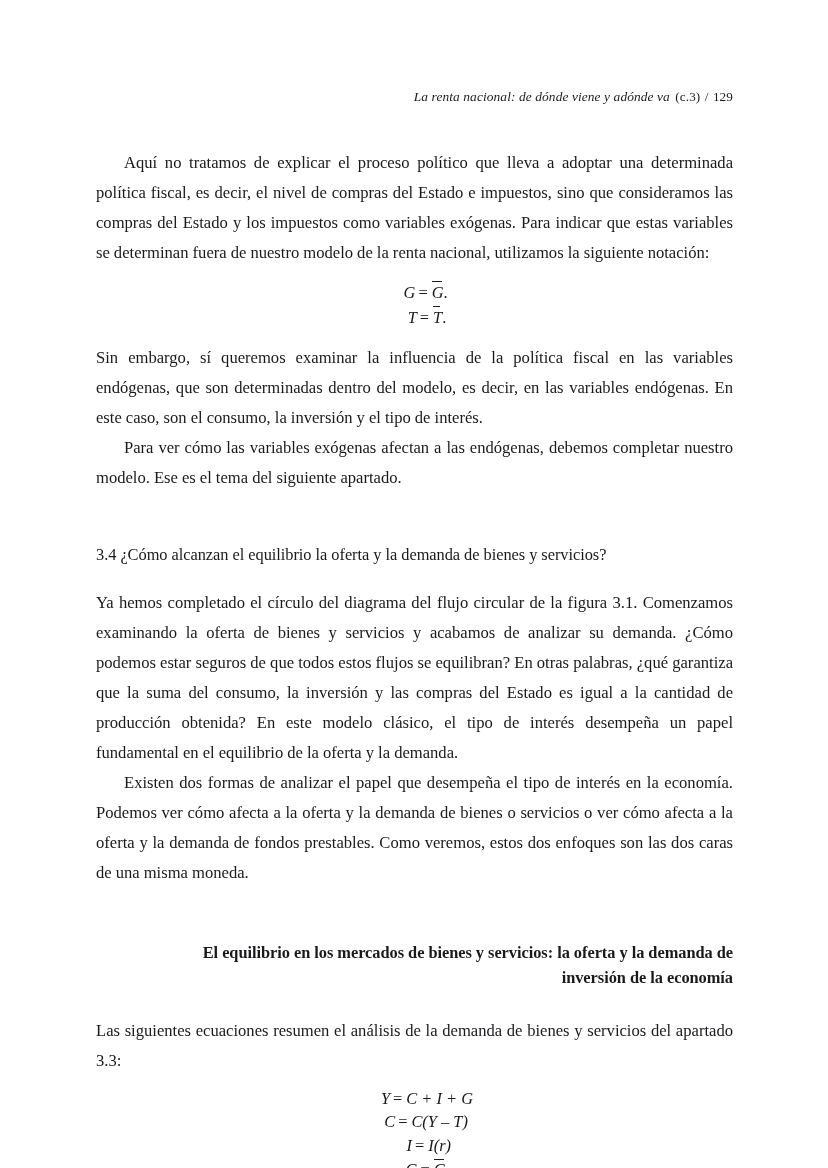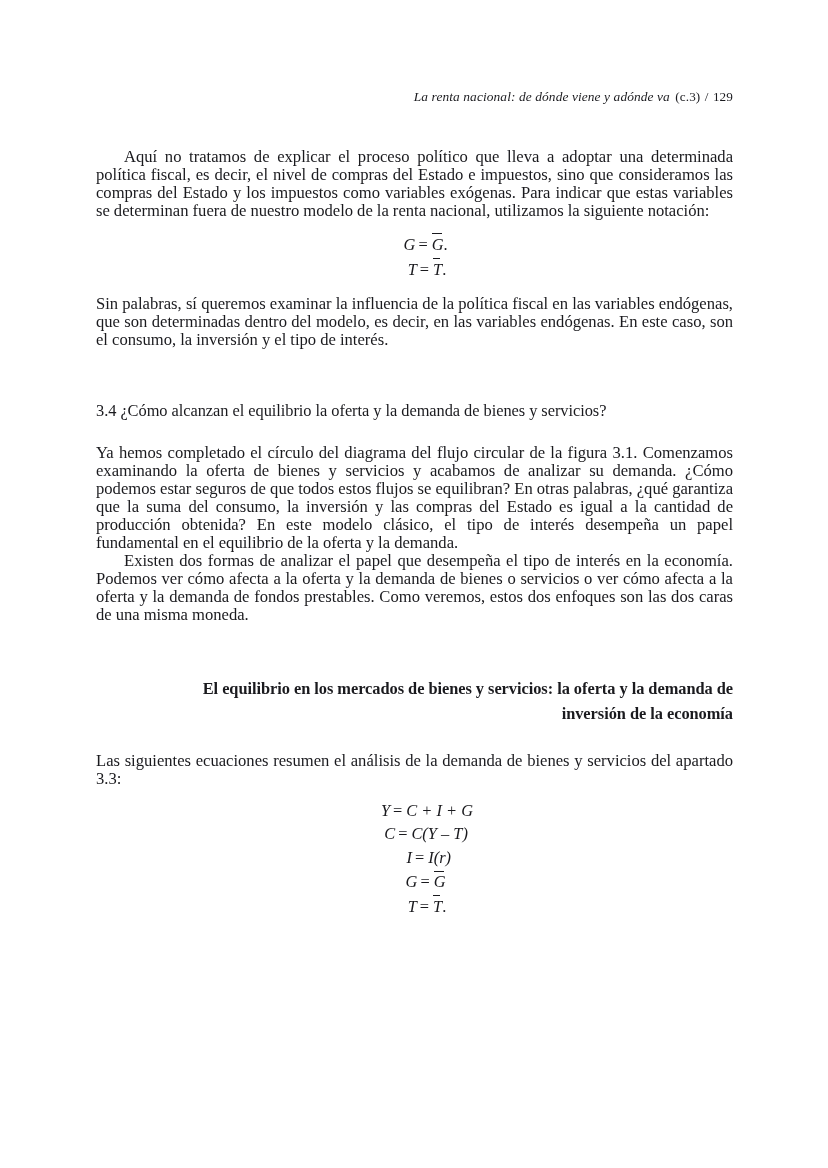--- a/index.html
+++ b/index.html
@@ -51,21 +51,21 @@
     padding: 0 1px;
   }
   .runhead .rh-page {
     font-style: normal;
   }
 
   
   p.body {
     margin: 0;
     font-size: 16.6px;
-    line-height: 18px;
+    line-height: 30px;
     text-align: justify;
     text-justify: inter-word;
     -webkit-hyphens: none;
     hyphens: none;
     word-spacing: -0.1px;
   }
   p.body.indent {
     text-indent: 28px;
   }
   p.body.noindent {
@@ -169,22 +169,23 @@
 
     <div class="math-block m1">
       <div class="eqn">
         <span class="lhs">G</span><span class="eq">=</span><span class="rhs"><span class="ovl">G</span><span class="dot">.</span></span>
       </div>
       <div class="eqn">
         <span class="lhs">T</span><span class="eq">=</span><span class="rhs"><span class="ovl wide">T</span><span class="dot">.</span></span>
       </div>
     </div>
 
-    <p class="body noindent">Sin palabras, sí queremos examinar la influencia de la política fiscal en las variables endógenas, que son determinadas dentro del modelo, es decir, en las variables endógenas. En este caso, son el consumo, la inversión y el tipo de interés.</p>
-
+    <p class="body noindent">Sin embargo, sí queremos examinar la influencia de la política fiscal en las variables endógenas, que son determinadas dentro del modelo, es decir, en las variables endógenas. En este caso, son el consumo, la inversión y el tipo de interés.</p>
+
+    <p class="body indent">Para ver cómo las variables exógenas afectan a las endógenas, debemos completar nuestro modelo. Ese es el tema del siguiente apartado.</p>
 
     <div class="sp-before-sec"></div>
 
     <h2 class="sec-head">3.4 ¿Cómo alcanzan el equilibrio la oferta y la demanda de bienes y servicios?</h2>
 
     <div class="sp-after-sec"></div>
 
     <p class="body noindent">Ya hemos completado el círculo del diagrama del flujo circular de la figura 3.1. Comenzamos examinando la oferta de bienes y servicios y acabamos de analizar su demanda. ¿Cómo podemos estar seguros de que todos estos flujos se equilibran? En otras palabras, ¿qué garantiza que la suma del consumo, la inversión y las compras del Estado es igual a la cantidad de producción obtenida? En este modelo clásico, el tipo de interés desempeña un papel fundamental en el equilibrio de la oferta y la demanda.</p>
 
     <p class="body indent">Existen dos formas de analizar el papel que desempeña el tipo de interés en la economía. Podemos ver cómo afecta a la oferta y la demanda de bienes o servicios o ver cómo afecta a la oferta y la demanda de fondos prestables. Como veremos, estos dos enfoques son las dos caras de una misma moneda.</p>

